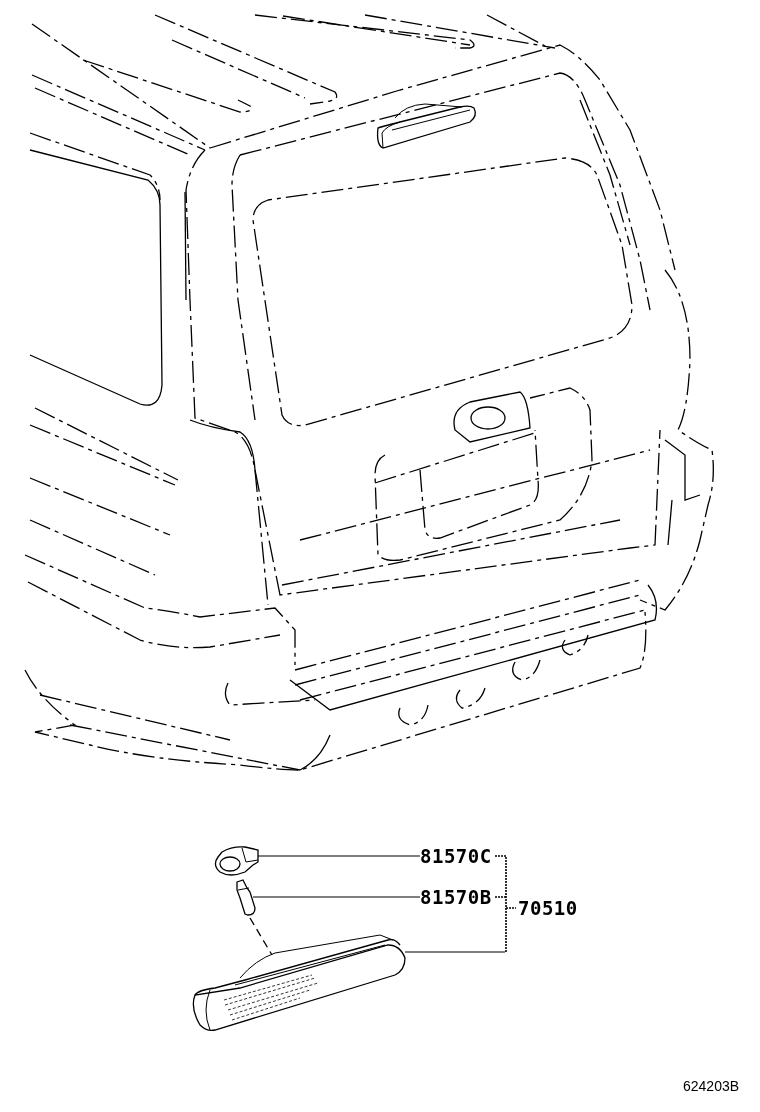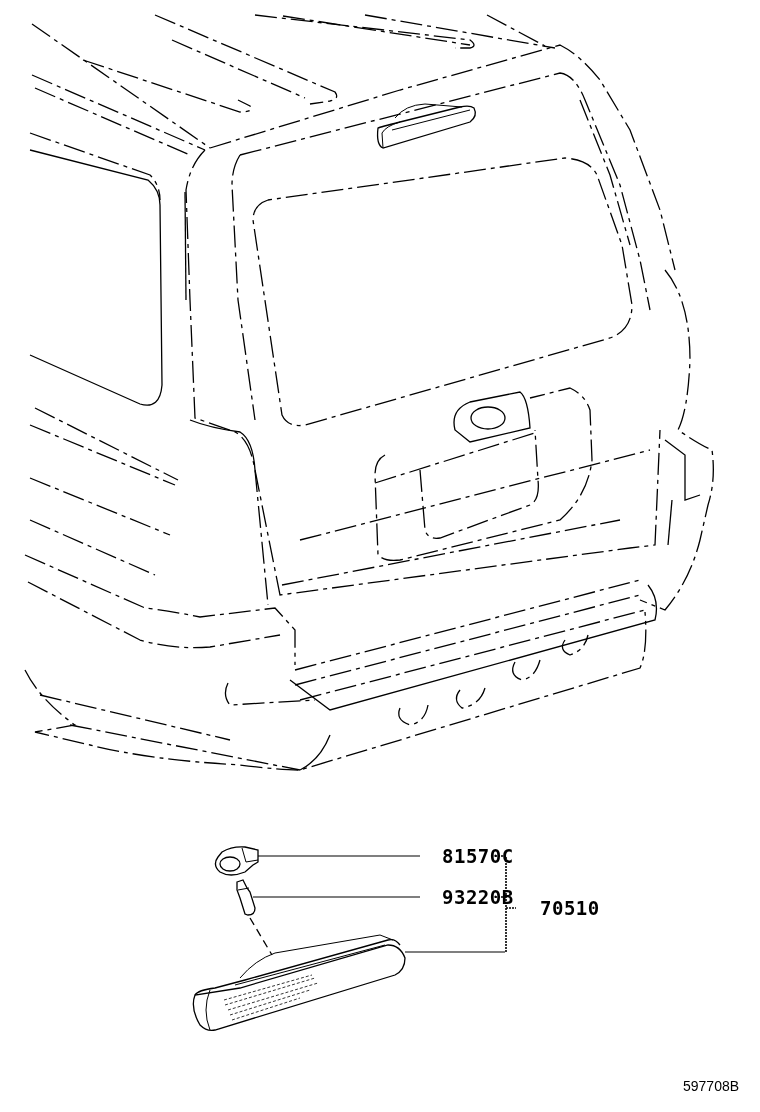--- a/index.html
+++ b/index.html
@@ -5,21 +5,21 @@
   html, body { margin: 0; padding: 0; background: #ffffff; }
   body { width: 760px; height: 1112px; position: relative; overflow: hidden; font-family: "DejaVu Sans Mono", monospace; }
   #canvas { position: absolute; left: 0; top: 0; width: 760px; height: 1112px; }
   svg { position: absolute; left: 0; top: 0; }
   .dash { fill: none; stroke: #000; stroke-width: 1.3; stroke-dasharray: 22 5 4 5; }
   .solid { fill: none; stroke: #000; stroke-width: 1.3; }
   .thin { fill: none; stroke: #000; stroke-width: 1; }
   .leader { fill: none; stroke: #000; stroke-width: 1.2; }
   .bracket { fill: none; stroke: #000; stroke-width: 1.6; stroke-dasharray: 2 1; }
   .hatch { fill: none; stroke: #000; stroke-width: 0.8; stroke-dasharray: 3 2; }
-  .callout { position: absolute; font-family: "DejaVu Sans Mono", monospace; font-weight: bold; font-size: 19px; color: #000; letter-spacing: 0.5px; line-height: 1; margin-left: 22px; }
+  .callout { position: absolute; font-family: "DejaVu Sans Mono", monospace; font-weight: bold; font-size: 19px; color: #000; letter-spacing: 0.5px; line-height: 1; }
   .figno { position: absolute; font-family: "Liberation Sans", sans-serif; font-size: 14px; color: #000; line-height: 1; }
 </style>
 </head>
 <body>
 
 <div id="canvas">
 <svg width="760" height="1112" viewBox="0 0 760 1112">
 
   <g>
     <path class="dash" d="M155 15 L335 92 Q340 99 330 101 L310 104"></path>
@@ -133,16 +133,16 @@
 
   <g>
     <path class="leader" d="M258 856 L420 856"></path>
     <path class="leader" d="M253 897 L420 897"></path>
     <path class="leader" d="M405 952 L505 952"></path>
     <path class="bracket" d="M495 856 L506 856 L506 952 M495 897 L506 897 M506 908 L516 908"></path>
   </g>
 </svg>
 
 <div class="callout" style="left:420px; top:847px;">81570C</div>
-<div class="callout" style="left:420px; top:888px;">93220B</div>
+<div class="callout" style="left:420px; top:888px;">81570B</div>
 <div class="callout" style="left:518px; top:899px;">70510</div>
-<div class="figno" style="left:683px; top:1079px;">597708B</div>
+<div class="figno" style="left:683px; top:1079px;">624203B</div>
 </div>
 
 </body></html>

